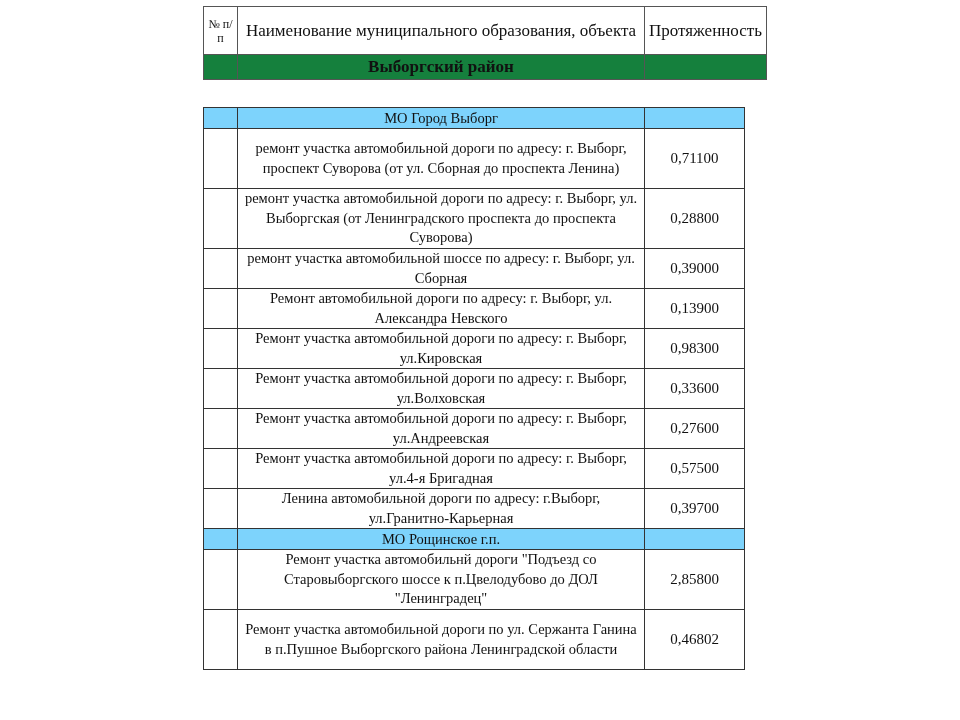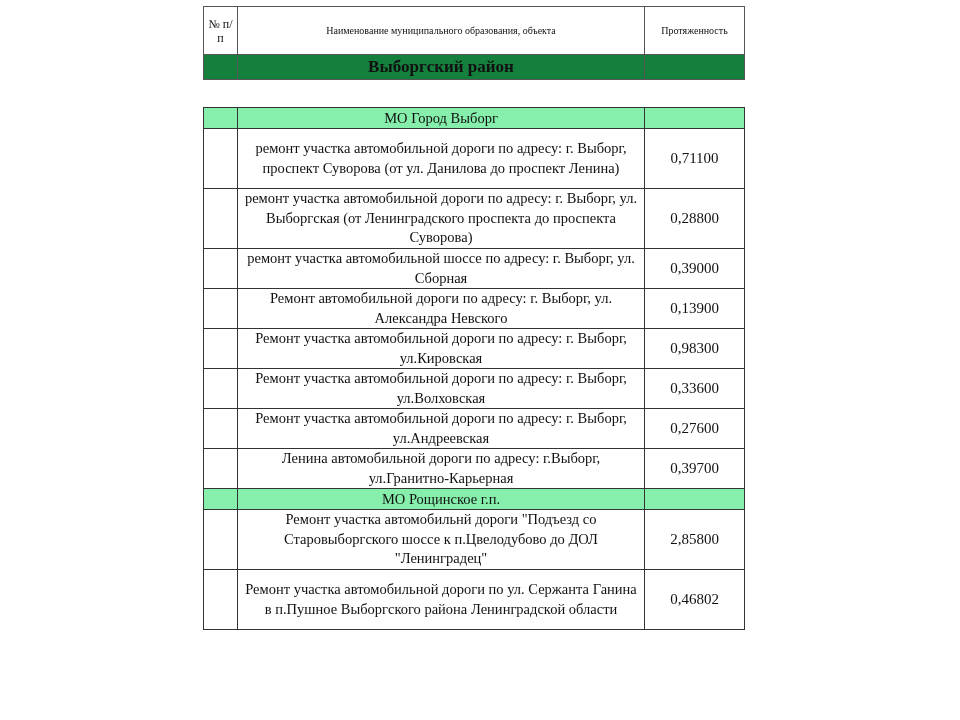--- a/index.html
+++ b/index.html
@@ -4,26 +4,26 @@
 <style>
   html, body { margin: 0; padding: 0; background: #ffffff; }
   body { width: 960px; height: 720px; overflow: hidden; position: relative;
          font-family: "Liberation Serif", "DejaVu Serif", serif; color: #111; }
   table { border-collapse: collapse; position: absolute; left: 203px; table-layout: fixed; }
   td { border: 1px solid #333; text-align: center; vertical-align: middle; padding: 0 4px;
        font-size: 14.5px; line-height: 19.5px; }
   col.c1 { width: 34px; } col.c2 { width: 407px; } col.c3 { width: 100px; }
   #head-table { top: 6px; }
   #head-table td { border-color: #555; }
-  .hdr td { height: 47px; font-size: 10px; line-height: 14px; }
+  .hdr td { height: 47px; font-size: 17px; line-height: 14px; }
   .hdr td.num-h { font-size: 12px; margin-left: 28px; }
   .district td { height: 24px; background: #15803d; }
   .district .title { font-weight: bold; font-size: 17px; }
   #main-table { top: 107px; }
-  .mo td { height: 20px; background: #86efac; line-height: 18px; margin-top: 48px; }
+  .mo td { height: 20px; background: #7dd3fc; line-height: 18px; margin-top: 48px; }
   .num { font-size: 15px; }
   .r3 td { height: 59px; }
   .r2 td { height: 39px; }
   .r2b td { height: 59px; }
 </style>
 </head>
 <body>
 
 <table id="head-table">
   <colgroup>
@@ -52,21 +52,21 @@
       <col class="c3">
     </colgroup>
   <tbody id="tbody">
       <tr class="mo">
         <td></td>
         <td>МО Город Выборг</td>
         <td></td>
       </tr>
       <tr class="r3">
         <td></td>
-        <td>ремонт участка  автомобильной дороги по адресу: г. Выборг, проспект Суворова (от ул. Данилова до проспект Ленина)</td>
+        <td>ремонт участка  автомобильной дороги по адресу: г. Выборг, проспект Суворова (от ул. Сборная до проспекта Ленина)</td>
         <td class="num">0,71100</td>
       </tr>
       <tr class="r3">
         <td></td>
         <td>ремонт участка автомобильной дороги по адресу: г. Выборг, ул. Выборгская (от Ленинградского проспекта до проспекта Суворова)</td>
         <td class="num">0,28800</td>
       </tr>
       <tr class="r2">
         <td></td>
         <td>ремонт участка  автомобильной шоссе по адресу: г. Выборг, ул. Сборная</td>
@@ -87,20 +87,25 @@
         <td>Ремонт участка автомобильной дороги по адресу: г. Выборг, ул.Волховская</td>
         <td class="num">0,33600</td>
       </tr>
       <tr class="r2">
         <td></td>
         <td>Ремонт участка автомобильной дороги по адресу: г. Выборг, ул.Андреевская</td>
         <td class="num">0,27600</td>
       </tr>
       <tr class="r2">
         <td></td>
+        <td>Ремонт участка автомобильной дороги по адресу: г. Выборг, ул.4-я Бригадная</td>
+        <td class="num">0,57500</td>
+      </tr>
+      <tr class="r2">
+        <td></td>
         <td>Ленина автомобильной дороги по адресу: г.Выборг, ул.Гранитно-Карьерная</td>
         <td class="num">0,39700</td>
       </tr>
       <tr class="mo">
         <td></td>
         <td>МО Рощинское г.п.</td>
         <td></td>
       </tr>
       <tr class="r3">
         <td></td>

